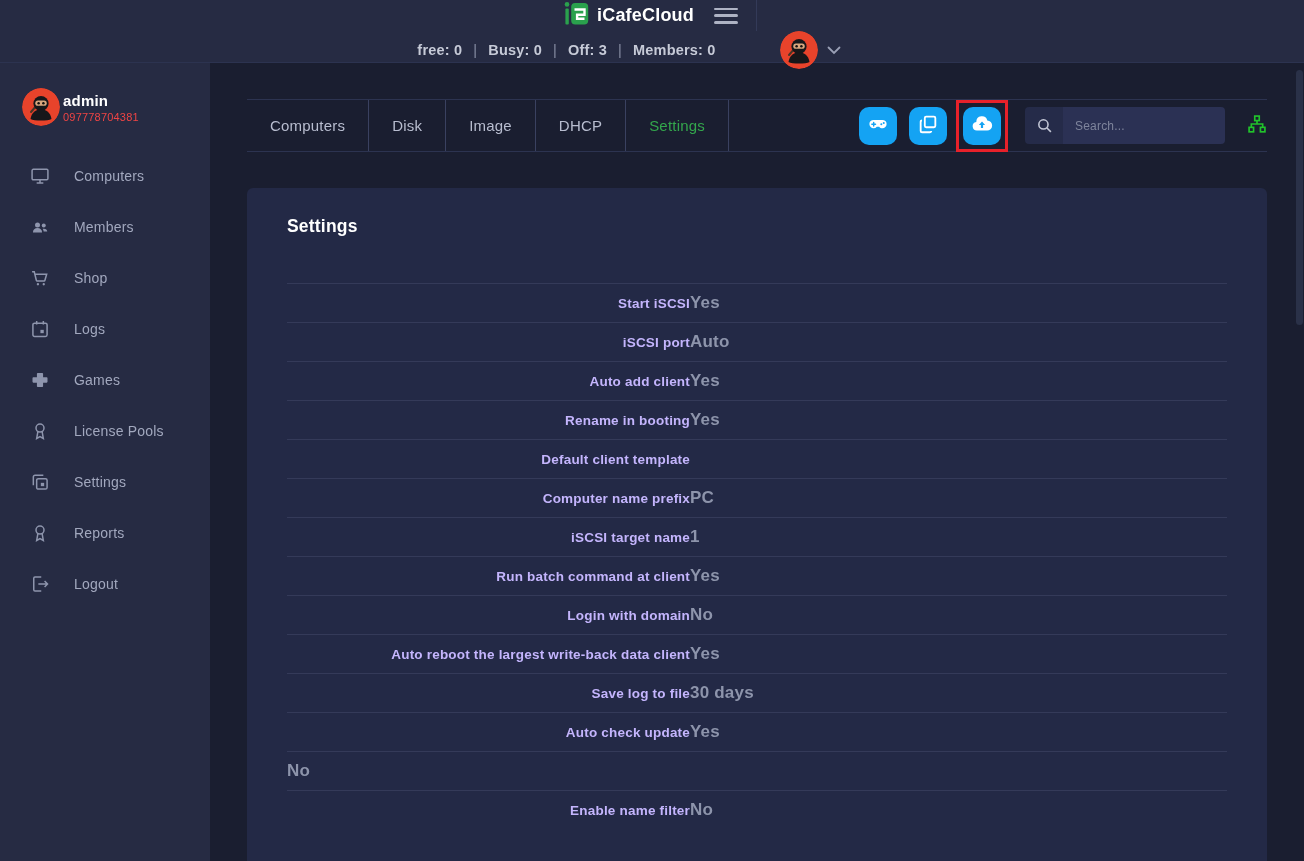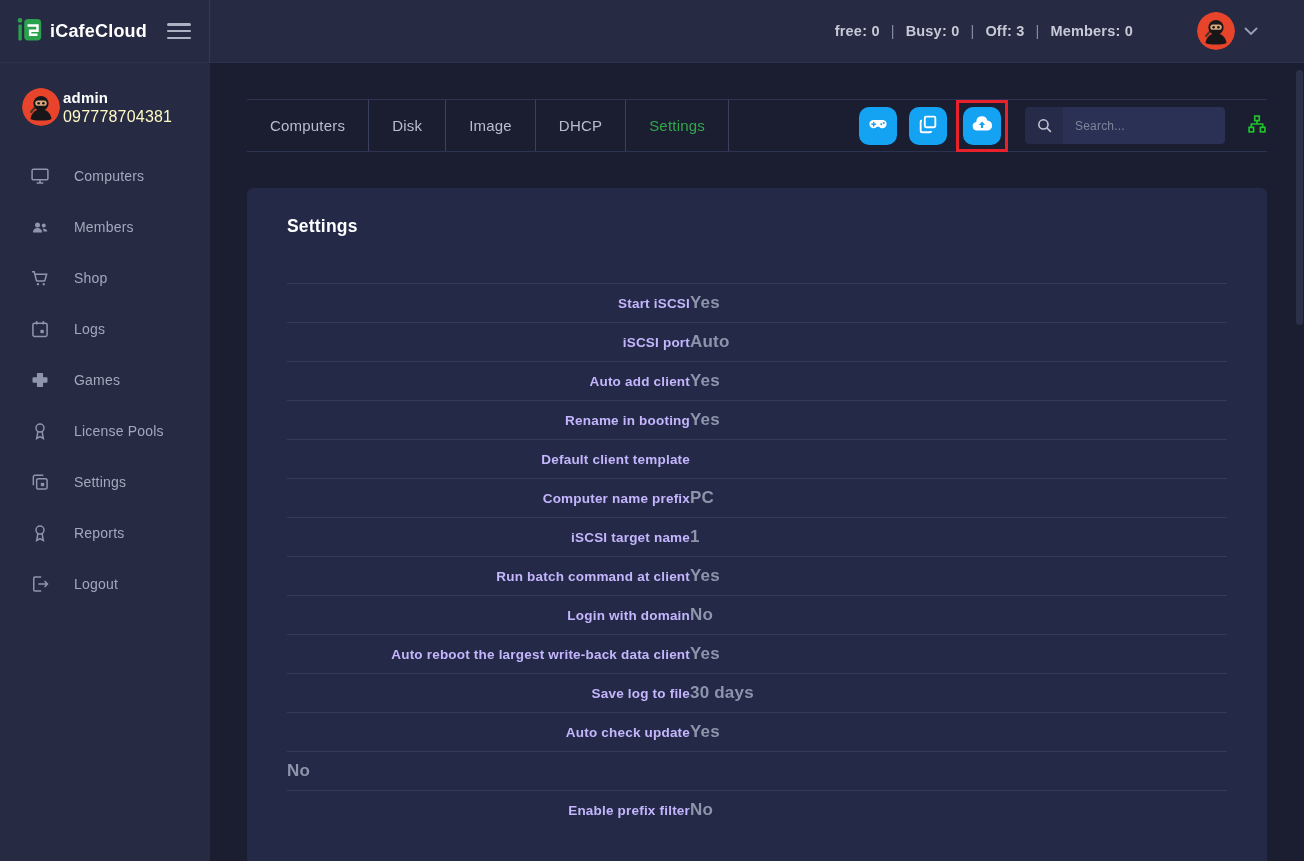--- a/index.html
+++ b/index.html
@@ -3,38 +3,38 @@
 <meta charset="utf-8">
 <style>
   * { margin:0; padding:0; box-sizing:border-box; }
   html,body { width:1304px; height:861px; overflow:hidden; }
   body {
     font-family:"Liberation Sans","DejaVu Sans",sans-serif;
     background:#1a1e30; color:#fff; position:relative; letter-spacing:.2px;
   }
   
   .topbar{position:absolute;top:0;left:0;right:0;height:63px;background:#262b43;
-    border-bottom:1px solid #2c3350;display:flex;align-items:center;z-index:5;}
+    border-bottom:1px solid #2c3350;display:flex;align-items:center;z-index:5;flex-direction:column;}
   .topbar-left{width:210px;height:100%;display:flex;align-items:center;justify-content:space-between;
     padding:0 18px 0 16px;border-right:1px solid #333a58;}
   .brand{display:flex;align-items:center;gap:7px;}
   .brand-name{font-size:18px;font-weight:700;color:#fff;}
   .hamburger{width:24px;height:16px;display:flex;flex-direction:column;justify-content:space-between;cursor:pointer;background:none;border:none;}
   .hamburger span{display:block;height:2.5px;background:#aeb3c4;border-radius:2px;}
   .topbar-right{flex:1;display:flex;align-items:center;justify-content:flex-end;padding-right:46px;}
   .stats{display:flex;align-items:center;font-size:14.5px;font-weight:700;color:#c6cad7;}
   .stats .sep{margin:0 11px;color:#878da3;font-weight:400;}
   .avatar-wrap{display:flex;align-items:center;margin-left:64px;cursor:pointer;}
   .avatar{width:38px;height:38px;border-radius:50%;overflow:hidden;flex:none;}
   .chevron{margin-left:9px;color:#9aa0b6;display:flex;}
   
   .sidebar{position:absolute;top:63px;left:0;bottom:0;width:210px;background:#262b43;z-index:4;}
   .user-block{display:flex;align-items:center;gap:3px;padding:25px 16px 22px 22px;}
   .user-name{font-size:15px;font-weight:700;color:#fff;line-height:1.35;}
-  .user-phone{font-size:16px;color:#fef9c3;}
+  .user-phone{font-size:11px;color:#ef4444;}
   .nav{margin-top:2px;}
   .nav-item{display:flex;align-items:center;height:51px;padding-left:30px;cursor:pointer;color:#8e95ad;}
   .nav-item .nav-label{margin-left:24px;font-size:14px;color:#a2a8be;}
   .nav-item.active{margin-left:10px;padding-left:20px;background:#2e3554;border-radius:28px 0 0 28px;}
   .nav-item.active .nav-label{color:#fff;font-weight:700;}
   .nav-item.active{color:#fff;}
   .nav-icon{width:20px;height:20px;display:flex;align-items:center;justify-content:center;}
   
   .content{position:absolute;top:63px;left:210px;right:0;bottom:0;background:#1a1e30;padding:36px 37px 0;}
   .toolbar{height:53px;border-top:1px solid #2c3350;border-bottom:1px solid #2c3350;
@@ -337,19 +337,19 @@
       <div class="srow-value">30 days</div>
     </div>
     <div class="srow">
       <div class="srow-label">Auto check update</div>
       <div class="srow-value">Yes</div>
     </div>
     <div class="srow">
       <div class="srow-value">No</div>
     </div>
     <div class="srow">
-      <div class="srow-label">Enable prefix filter</div>
+      <div class="srow-label">Enable name filter</div>
       <div class="srow-value">No</div>
     </div>
   </section>
 </main>
 
 <div class="scrollbar-thumb"></div>
 
 </body></html>

